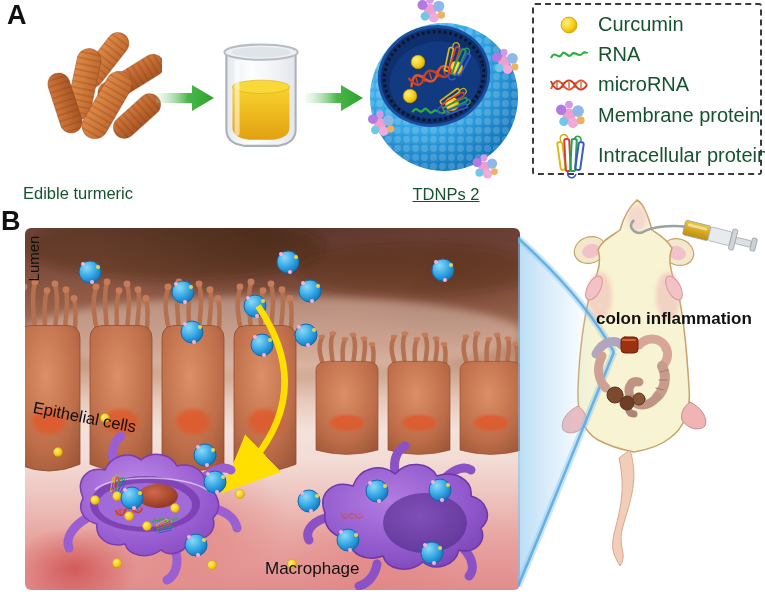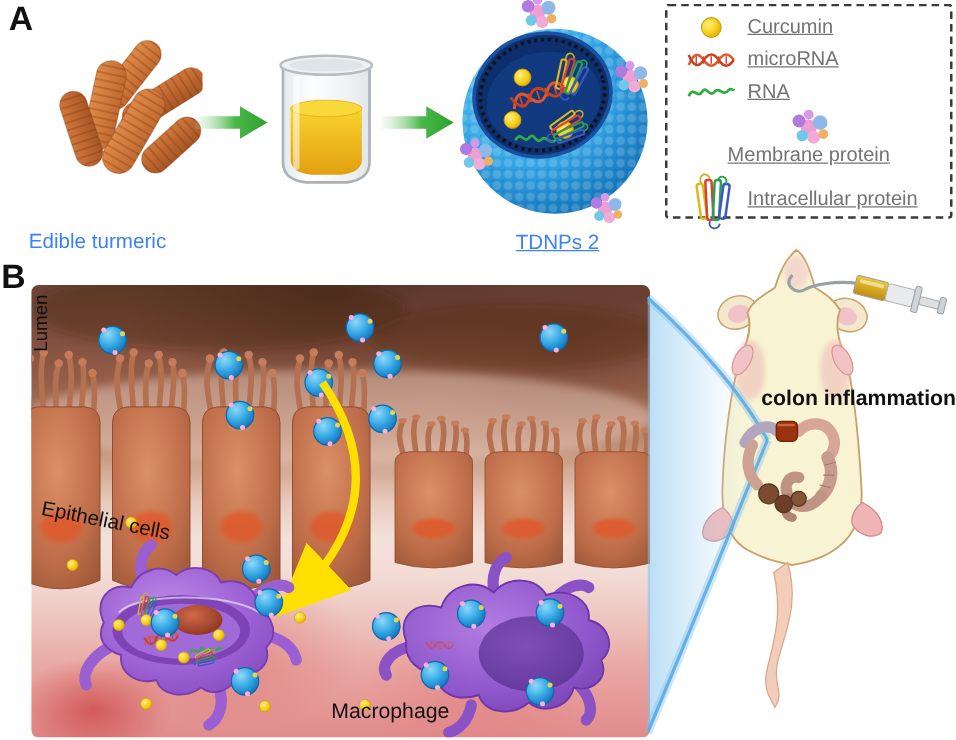--- a/index.html
+++ b/index.html
@@ -1,25 +1,25 @@
 <!DOCTYPE html>
 <html><head>
 <meta charset="utf-8">
 <style>
   html,body{margin:0;padding:0;background:#fff;}
   #fig{position:relative;width:765px;height:592px;background:#fff;overflow:hidden;
        font-family:"Liberation Sans",sans-serif;}
   .abs{position:absolute;}
   .panel-label{font-size:27px;font-weight:700;color:#111;line-height:1;}
-  .caption{font-size:16.5px;color:#3b82f6;text-align:center;white-space:nowrap;}
+  .caption{font-size:16.5px;color:#14532d;text-align:center;white-space:nowrap;}
   .legend-box{box-sizing:border-box;border:2px dashed #3a3a3a;border-radius:3px;
               background:#fff;display:flex;flex-direction:column;padding:6px 6px 2px 6px;}
   .legend-row{display:flex;align-items:center;}
   .legend-icon-cell{width:58px;display:flex;justify-content:center;align-items:center;flex:none;}
-  .legend-label{font-size:16px;color:#737373;white-space:nowrap;text-decoration:underline;}
+  .legend-label{font-size:20px;color:#14532d;white-space:nowrap;}
   .scene{border-radius:6px;overflow:hidden;
     background:
       radial-gradient(90px 60px at 10% 94%, rgba(198,52,52,.60), transparent 70%),
       radial-gradient(150px 95px at 32% 80%, rgba(214,96,96,.45), transparent 70%),
       radial-gradient(130px 85px at 72% 90%, rgba(224,116,116,.40), transparent 70%),
       radial-gradient(220px 120px at 48% 3%, rgba(42,16,10,.35), transparent 75%),
       radial-gradient(170px 100px at 86% 12%, rgba(62,26,16,.30), transparent 75%),
       linear-gradient(180deg,#6b4236 0%,#7d4c3c 10%,#96604a 22%,#b07c62 32%,
         #cfa58e 40%,#e8cabd 48%,#f3e2da 56%,#f3dcd6 64%,#eec4be 74%,#e8a4a0 86%,#e18c8c 100%);}
   .ann{color:#101010;white-space:nowrap;}
@@ -264,35 +264,35 @@
     <div class="legend-row" style="margin-top:2px;">
       <span class="legend-icon-cell">
         <svg width="18" height="18" viewBox="0 0 18 18">
             <use href="#dotYG" transform="translate(9,9) scale(1.75)"></use>
           </svg>
         </span>
       <span class="legend-label">Curcumin</span>
     </div>
     <div class="legend-row" style="margin-top:7px;">
       <span class="legend-icon-cell">
+        <svg width="40" height="18" viewBox="0 0 40 18">
+            <use href="#rnaG"></use>
+          </svg>
+        </span>
+      <span class="legend-label">RNA</span>
+    </div>
+    <div class="legend-row" style="margin-top:7px;">
+      <span class="legend-icon-cell">
         <svg width="40" height="20" viewBox="0 0 40 20">
             <use href="#helixG"></use>
           </svg>
         </span>
       <span class="legend-label">microRNA</span>
     </div>
-    <div class="legend-row" style="margin-top:7px;">
-      <span class="legend-icon-cell">
-        <svg width="40" height="18" viewBox="0 0 40 18">
-            <use href="#rnaG"></use>
-          </svg>
-        </span>
-      <span class="legend-label">RNA</span>
-    </div>
-    <div class="legend-row" style="margin-top:5px;flex-direction:column;">
+    <div class="legend-row" style="margin-top:5px;">
       <span class="legend-icon-cell">
         <svg width="34" height="28" viewBox="0 0 34 28">
             <use href="#mblobG" transform="translate(17,14) scale(1.3)"></use>
           </svg>
         </span>
       <span class="legend-label">Membrane protein</span>
     </div>
     <div class="legend-row" style="margin-top:2px;">
       <span class="legend-icon-cell">
         <svg width="32" height="48" viewBox="0 0 32 48">
@@ -477,14 +477,14 @@
         <rect x="0" y="0" width="26" height="15" rx="2" fill="url(#gGold)" stroke="#9aa0a4" stroke-width="0.8"></rect>
         <rect x="26" y="0.5" width="22" height="14" rx="2" fill="#e8eaec" stroke="#b0b4b8" stroke-width="0.8"></rect>
         <rect x="48" y="-3" width="5" height="21" rx="1.5" fill="#d0d4d8" stroke="#9aa0a4" stroke-width="0.8"></rect>
         <rect x="53" y="4.5" width="16" height="6.5" rx="2" fill="#dde0e2" stroke="#a8acb0" stroke-width="0.8"></rect>
         <rect x="69" y="1" width="5" height="13" rx="1.5" fill="#cdd1d5" stroke="#9aa0a4" stroke-width="0.8"></rect>
         <rect x="3" y="2.5" width="20" height="3" rx="1.5" fill="rgba(255,255,255,.5)"></rect>
       </g>
     </g>
   </svg>
 
-  <div class="abs ann ann-bold" style="left:596px;top:309px;font-size:17px;margin-left:13px;">colon inflammation</div>
+  <div class="abs ann ann-bold" style="left:596px;top:309px;font-size:17px;">colon inflammation</div>
 </div>
 
 </body></html>

